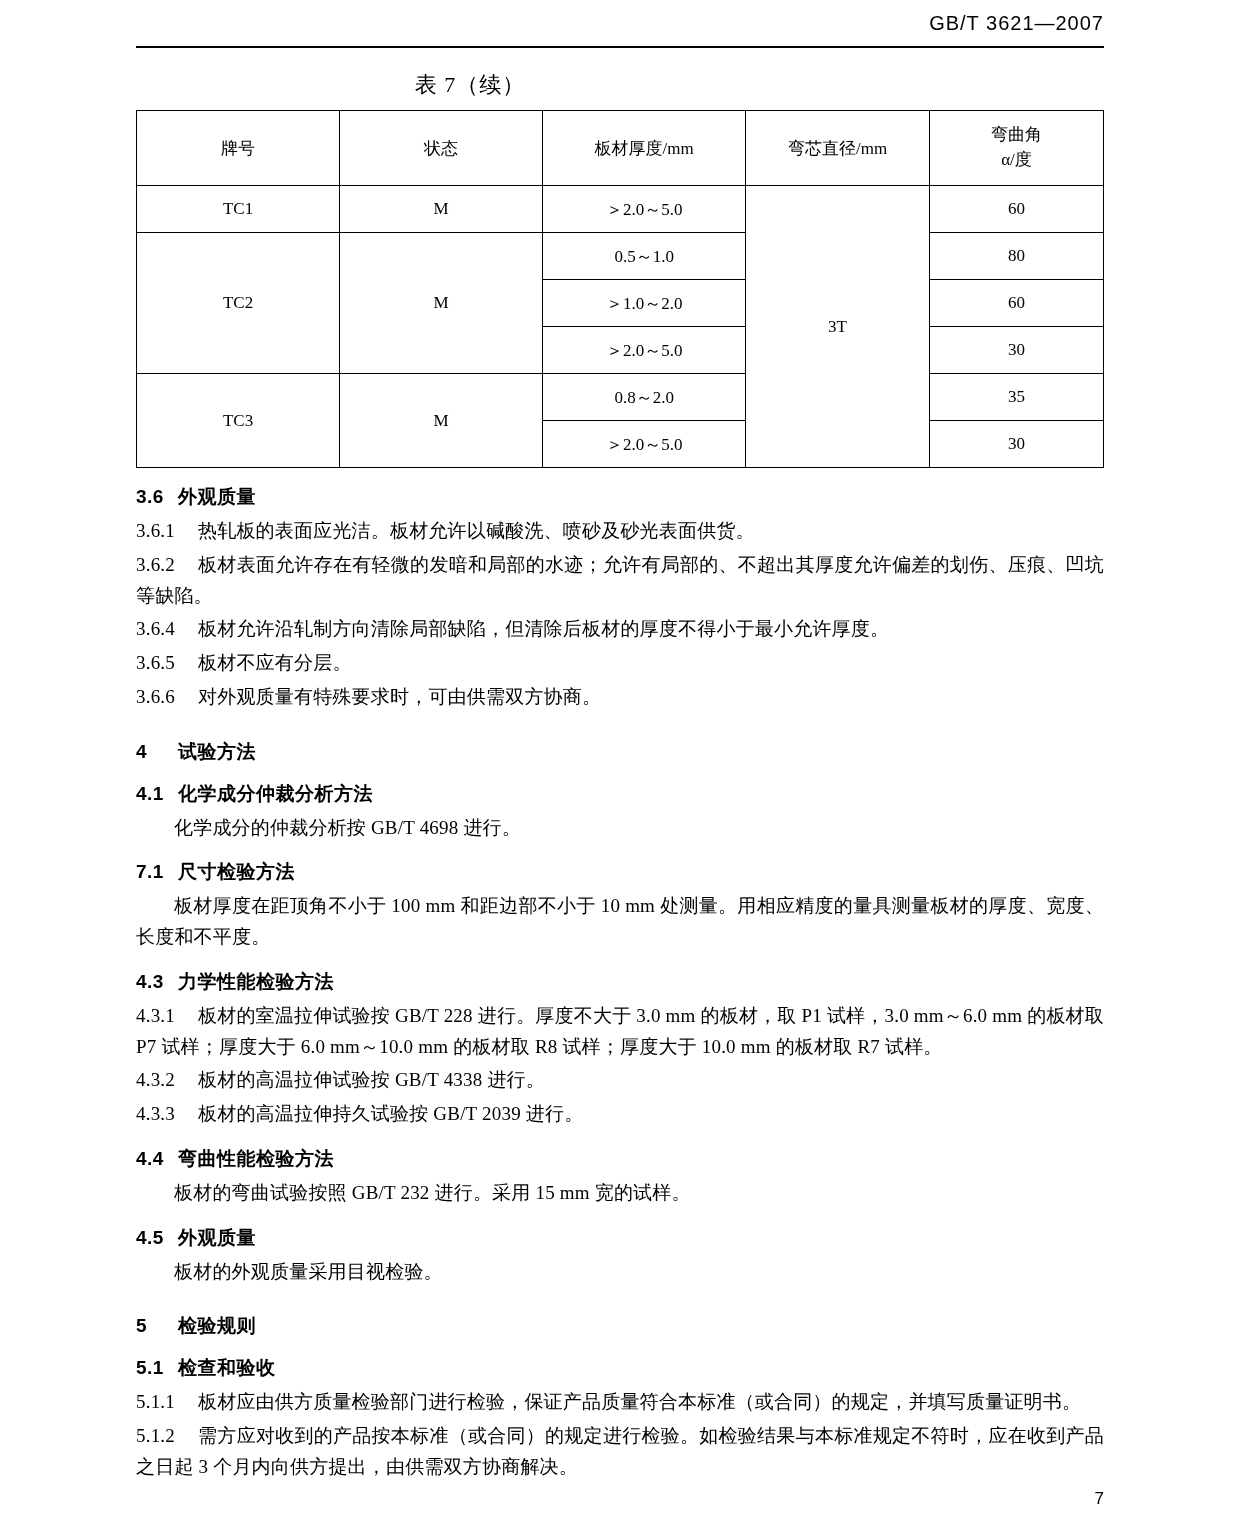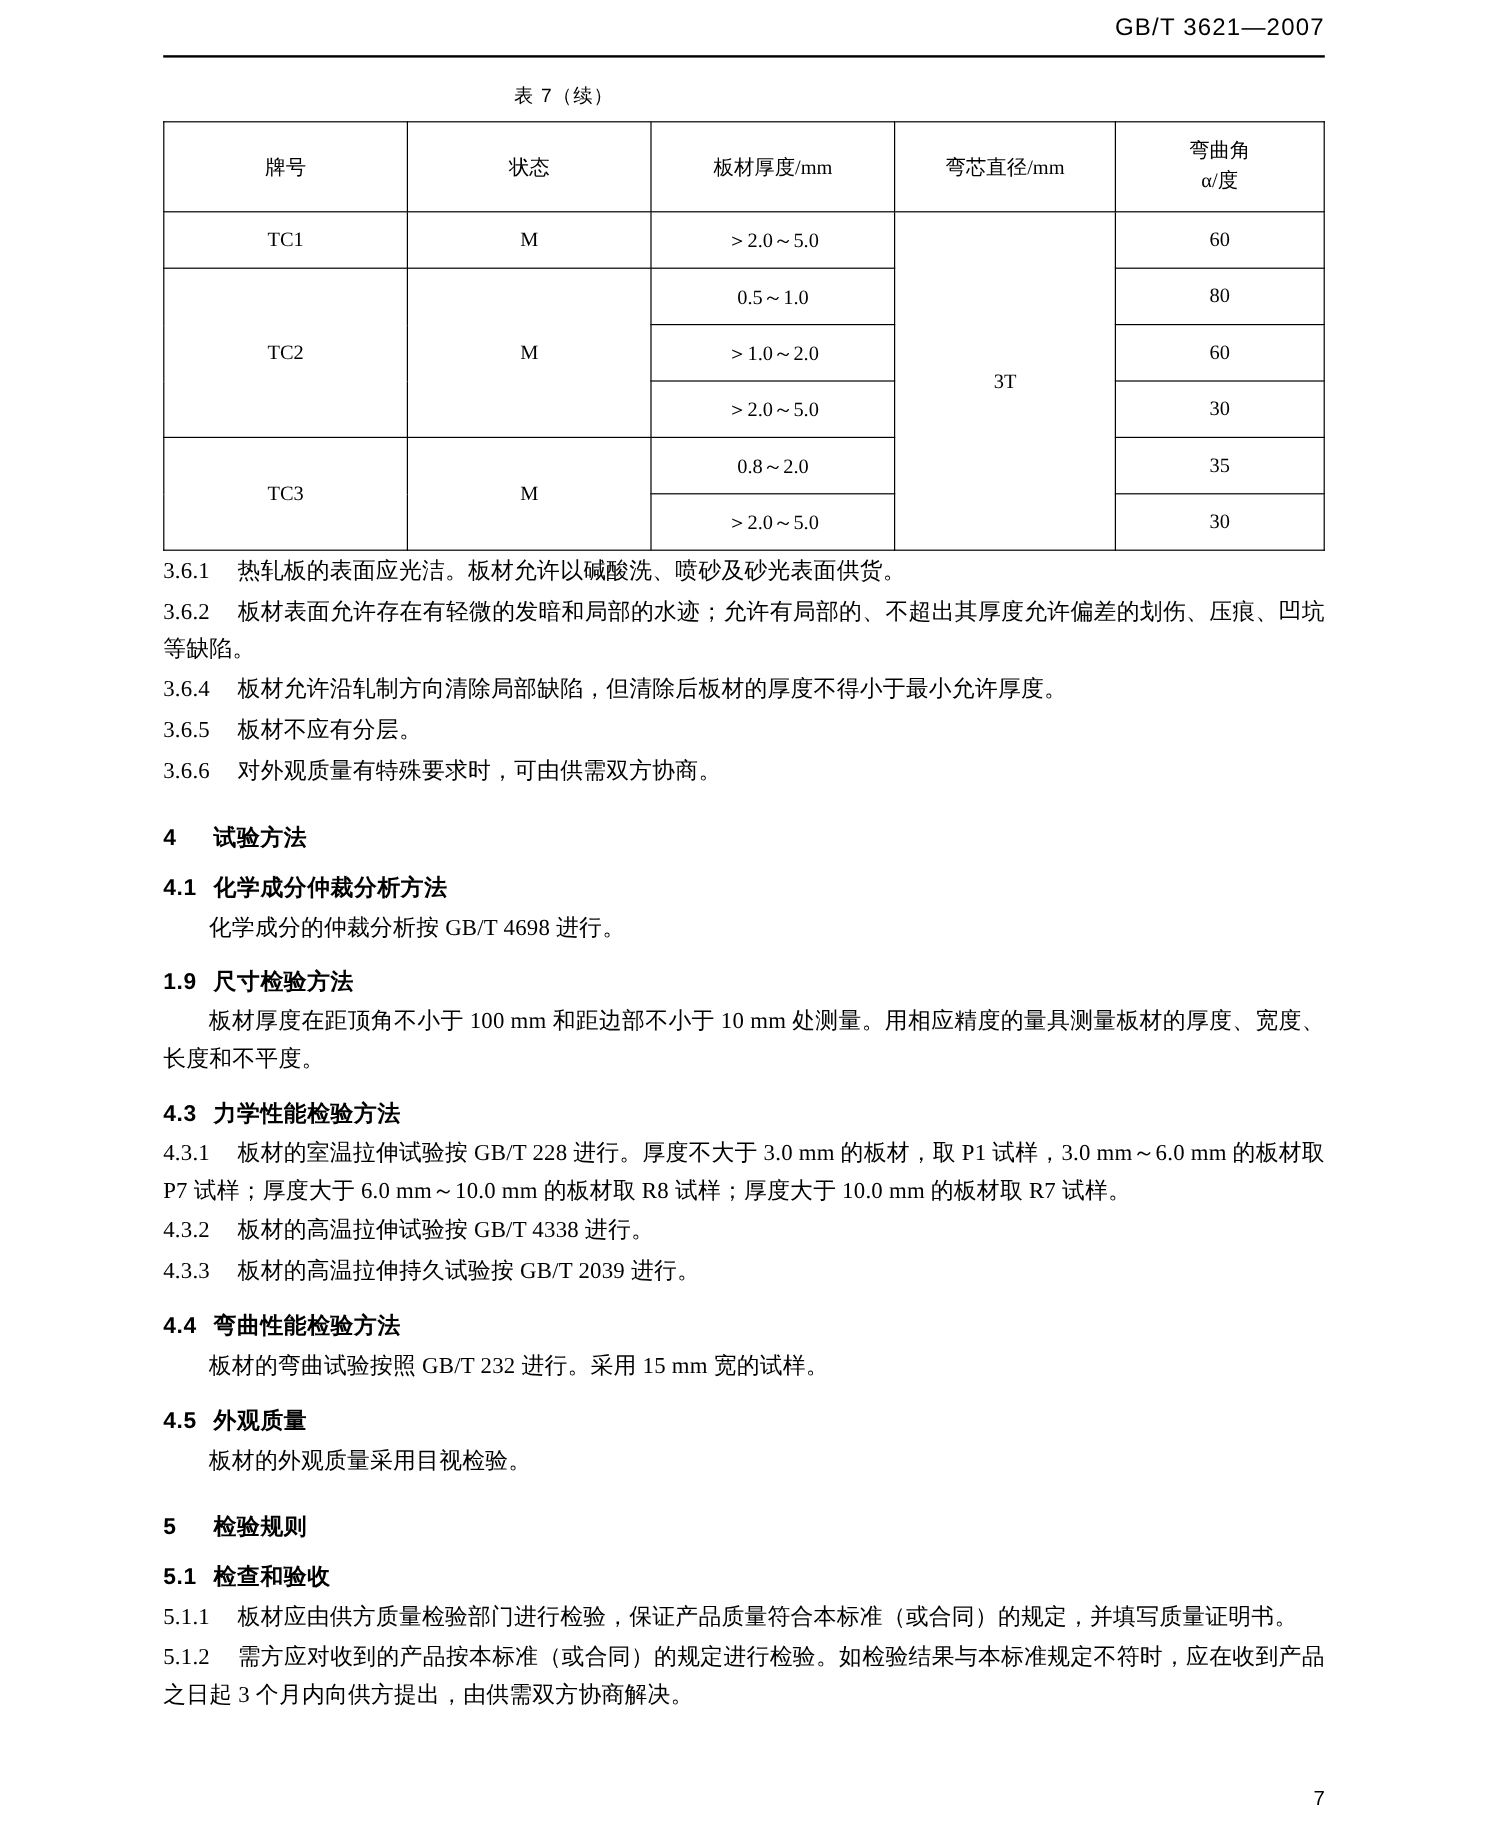--- a/index.html
+++ b/index.html
@@ -40,23 +40,23 @@
     right: 0;
     top: 12px;
     font-family: "Liberation Sans", sans-serif;
     font-size: 20px;
     letter-spacing: 1px;
   }
 
   
   .table-caption {
     text-align: center;
-    font-size: 16px;
+    font-size: 22px;
     margin: 22px 0 10px 0;
-    font-family: Liberation Sans, sans-serif;
+    font-family: Liberation Serif, serif;
     letter-spacing: 1px;
     padding-right: 300px;
   }
   table.spec {
     border-collapse: collapse;
     width: 100%;
     table-layout: fixed;
     padding-left: 19px;
   }
   table.spec td {
@@ -180,20 +180,23 @@
         <td class="body">0.8～2.0</td>
         <td class="body">35</td>
       </tr>
       <tr>
         <td class="body">＞2.0～5.0</td>
         <td class="body">30</td>
       </tr>
     </tbody>
   </table>
 
+  <div class="sec-head">
+    <span class="num">3.6</span><span>外观质量</span>
+  </div>
 
   <div class="para">
     <span class="num">3.6.1</span><span>热轧板的表面应光洁。板材允许以碱酸洗、喷砂及砂光表面供货。</span>
   </div>
   <div class="para">
     <span class="num">3.6.2</span><span>板材表面允许存在有轻微的发暗和局部的水迹；允许有局部的、不超出其厚度允许偏差的划伤、压痕、凹坑等缺陷。</span>
   </div>
   <div class="para">
     <span class="num">3.6.4</span><span>板材允许沿轧制方向清除局部缺陷，但清除后板材的厚度不得小于最小允许厚度。</span>
   </div>
@@ -207,21 +210,21 @@
   <div class="sec-head major">
     <span class="num">4</span><span>试验方法</span>
   </div>
 
   <div class="sec-head">
     <span class="num">4.1</span><span>化学成分仲裁分析方法</span>
   </div>
   <div class="para indent">化学成分的仲裁分析按 GB/T 4698 进行。</div>
 
   <div class="sec-head">
-    <span class="num">1.9</span><span>尺寸检验方法</span>
+    <span class="num">7.1</span><span>尺寸检验方法</span>
   </div>
   <div class="para indent">板材厚度在距顶角不小于 100 mm 和距边部不小于 10 mm 处测量。用相应精度的量具测量板材的厚度、宽度、长度和不平度。</div>
 
   <div class="sec-head">
     <span class="num">4.3</span><span>力学性能检验方法</span>
   </div>
   <div class="para">
     <span class="num">4.3.1</span><span>板材的室温拉伸试验按 GB/T 228 进行。厚度不大于 3.0 mm 的板材，取 P1 试样，3.0 mm～6.0 mm 的板材取 P7 试样；厚度大于 6.0 mm～10.0 mm 的板材取 R8 试样；厚度大于 10.0 mm 的板材取 R7 试样。</span>
   </div>
   <div class="para">

